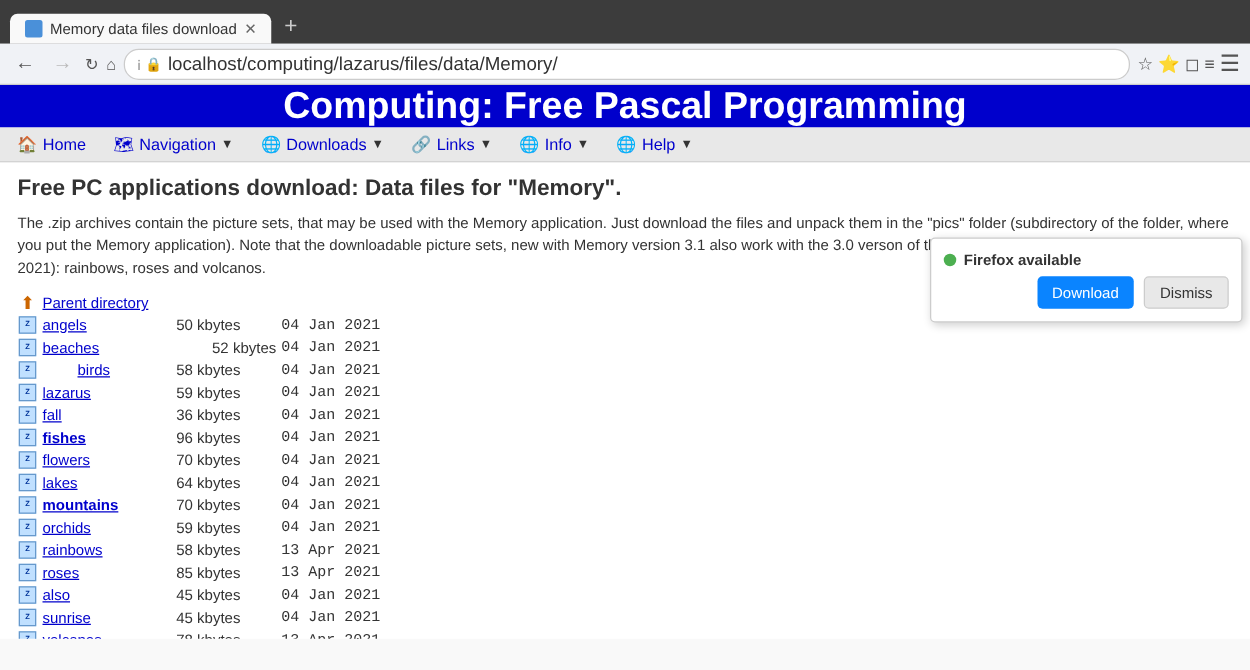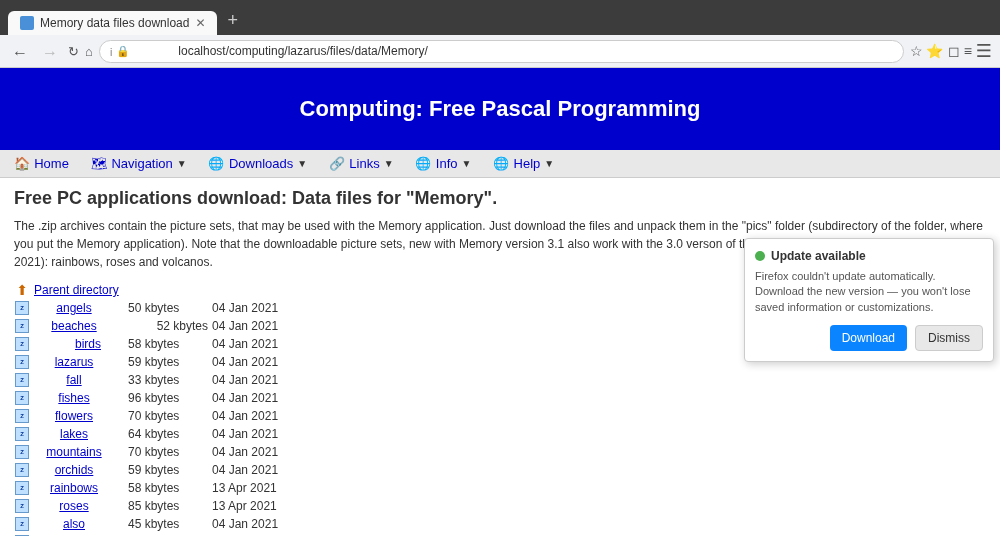--- a/index.html
+++ b/index.html
@@ -5,40 +5,40 @@
     * { margin: 0; padding: 0; box-sizing: border-box; }
     body { font-family: Arial, sans-serif; font-size: 13px; background: #f9f9f9; width: 1000px; height: 536px; overflow: hidden; }
     .tab { background: #f9f9f9; border-radius: 6px 6px 0 0; padding: 5px 12px; font-size: 12px; color: #333; display: flex; align-items: center; gap: 6px; min-width: 180px; }
     .nav-btn { background: none; border: none; color: #555; font-size: 16px; cursor: pointer; padding: 2px 4px; }
     .nav-btn:disabled { color: #bbb; cursor: default; }
     .reload-btn { background: none; border: none; color: #555; font-size: 14px; cursor: pointer; }
     .home-btn { background: none; border: none; color: #555; font-size: 14px; cursor: pointer; }
     .url-bar { flex: 1; background: white; border: 1px solid #ccc; border-radius: 12px; padding: 3px 10px; font-size: 12px; color: #333; display: flex; align-items: center; gap: 4px; }
 
     
-    .page-header { background: #0000cc; color: white; text-align: center; padding: 28px; font-size: 22px; font-weight: bold; }
+    .page-header { background: #0000cc; color: white; text-align: center; padding: 0; font-size: 30px; font-weight: bold; }
 
     
     .site-nav { background: #e8e8e8; border-bottom: 1px solid #ccc; padding: 0 4px; display: flex; align-items: center; gap: 2px; }
     .nav-item { padding: 6px 10px; font-size: 13px; color: #0000cc; cursor: pointer; display: flex; align-items: center; gap: 4px; white-space: nowrap; }
     .nav-arrow { font-size: 10px; color: #333; }
 
     
     .main-content { padding: 10px 14px; background: white; height: calc(536px - 35px - 33px - 44px - 43px); overflow: hidden; position: relative; }
     .page-title { font-size: 18px; font-weight: bold; color: #333; margin-bottom: 8px; }
     .description { font-size: 12px; color: #333; line-height: 1.5; margin-bottom: 10px; }
 
     
     .file-list { font-size: 12px; }
     .file-row { display: flex; align-items: center; gap: 4px; padding: 1px 0; }
     .file-icon { width: 16px; height: 16px; flex-shrink: 0; display: flex; align-items: center; justify-content: center; }
     .zip-icon { width: 14px; height: 14px; background: #c0c0c0; border: 1px solid #888; position: relative; display: flex; align-items: center; justify-content: center; font-size: 7px; color: #333; }
-    .file-link { color: #0000cc; text-decoration: underline; cursor: pointer; min-width: 80px; text-align: center; }
-    .file-size { color: #333; min-width: 80px; margin-left: 10px; }
-    .file-date { color: #333; }
+    .file-link { color: #0000cc; text-decoration: underline; cursor: pointer; min-width: 80px; }
+    .file-size { color: #333; min-width: 80px; margin-left: 23px; }
+    .file-date { color: #333; font-family: Liberation Mono, monospace; }
 
     
     .update-popup { position: absolute; top: 60px; right: 6px; width: 250px; background: white; border: 1px solid #ccc; border-radius: 4px; box-shadow: 2px 2px 8px rgba(0,0,0,0.2); padding: 10px; z-index: 100; font-size: 12px; }
     .update-header { display: flex; align-items: center; gap: 6px; font-weight: bold; color: #333; margin-bottom: 6px; }
     .update-dot { width: 10px; height: 10px; background: #4CAF50; border-radius: 50%; flex-shrink: 0; }
     .update-body { color: #555; font-size: 11px; line-height: 1.4; margin-bottom: 10px; }
     .update-actions { display: flex; gap: 8px; justify-content: flex-end; }
     .btn-download { background: #0a84ff; color: white; border: none; border-radius: 4px; padding: 5px 12px; font-size: 12px; cursor: pointer; }
     .btn-dismiss { background: #e8e8e8; color: #333; border: 1px solid #ccc; border-radius: 4px; padding: 5px 12px; font-size: 12px; cursor: pointer; }
 
@@ -62,21 +62,21 @@
   </div>
 
   <div class="address-row">
     <button class="nav-btn">←</button>
     <button class="nav-btn" style="color:#bbb;">→</button>
     <button class="reload-btn" style="background:none;border:none;font-size:13px;cursor:pointer;color:#555;">↻</button>
     <button class="home-btn" style="background:none;border:none;font-size:13px;cursor:pointer;color:#555;">⌂</button>
     <div class="url-bar">
       <span style="color:#888;font-size:11px;">ℹ</span>
       <span style="color:#888;font-size:11px;">🔒</span>
-      <span style="font-size:12px;color:#333;margin-left:44px;">localhost/computing/lazarus/files/data/Memory/</span>
+      <span style="font-size:15px;color:#333;">localhost/computing/lazarus/files/data/Memory/</span>
     </div>
     <div style="display:flex;gap:4px;align-items:center;color:#555;">
       <span style="font-size:14px;cursor:pointer;">☆</span>
       <span style="font-size:14px;cursor:pointer;">⭐</span>
       <span style="font-size:14px;cursor:pointer;">◻</span>
       <span style="font-size:14px;cursor:pointer;">≡</span>
       <span style="font-size:18px;cursor:pointer;">☰</span>
     </div>
   </div>
 
@@ -160,28 +160,28 @@
       </div>
       <span class="file-link" style="min-width:80px;">lazarus</span>
       <span class="file-size" style="min-width:80px;color:#333;">59 kbytes</span>
       <span class="file-date" style="color:#333;">04 Jan 2021</span>
     </div>
           <div class="file-row">
       <div class="file-icon">
         <div class="zip-icon" style="background:#c0e0ff;border:1px solid #6699cc;width:14px;height:14px;display:flex;align-items:center;justify-content:center;font-size:6px;color:#003399;font-weight:bold;">Z</div>
       </div>
       <span class="file-link" style="min-width:80px;">fall</span>
-      <span class="file-size" style="min-width:80px;color:#333;">33 kbytes</span>
-      <span class="file-date" style="color:#333;">04 Jan 2021</span>
-    </div>
-          <div class="file-row">
-      <div class="file-icon">
-        <div class="zip-icon" style="background:#c0e0ff;border:1px solid #6699cc;width:14px;height:14px;display:flex;align-items:center;justify-content:center;font-size:6px;color:#003399;font-weight:bold;">Z</div>
-      </div>
-      <span class="file-link" style="min-width:80px;">fishes</span>
+      <span class="file-size" style="min-width:80px;color:#333;">36 kbytes</span>
+      <span class="file-date" style="color:#333;">04 Jan 2021</span>
+    </div>
+          <div class="file-row">
+      <div class="file-icon">
+        <div class="zip-icon" style="background:#c0e0ff;border:1px solid #6699cc;width:14px;height:14px;display:flex;align-items:center;justify-content:center;font-size:6px;color:#003399;font-weight:bold;">Z</div>
+      </div>
+      <span class="file-link" style="min-width:80px;font-weight:bold;">fishes</span>
       <span class="file-size" style="min-width:80px;color:#333;">96 kbytes</span>
       <span class="file-date" style="color:#333;">04 Jan 2021</span>
     </div>
           <div class="file-row">
       <div class="file-icon">
         <div class="zip-icon" style="background:#c0e0ff;border:1px solid #6699cc;width:14px;height:14px;display:flex;align-items:center;justify-content:center;font-size:6px;color:#003399;font-weight:bold;">Z</div>
       </div>
       <span class="file-link" style="min-width:80px;">flowers</span>
       <span class="file-size" style="min-width:80px;color:#333;">70 kbytes</span>
       <span class="file-date" style="color:#333;">04 Jan 2021</span>
@@ -191,21 +191,21 @@
         <div class="zip-icon" style="background:#c0e0ff;border:1px solid #6699cc;width:14px;height:14px;display:flex;align-items:center;justify-content:center;font-size:6px;color:#003399;font-weight:bold;">Z</div>
       </div>
       <span class="file-link" style="min-width:80px;">lakes</span>
       <span class="file-size" style="min-width:80px;color:#333;">64 kbytes</span>
       <span class="file-date" style="color:#333;">04 Jan 2021</span>
     </div>
           <div class="file-row">
       <div class="file-icon">
         <div class="zip-icon" style="background:#c0e0ff;border:1px solid #6699cc;width:14px;height:14px;display:flex;align-items:center;justify-content:center;font-size:6px;color:#003399;font-weight:bold;">Z</div>
       </div>
-      <span class="file-link" style="min-width:80px;">mountains</span>
+      <span class="file-link" style="min-width:80px;font-weight:bold;">mountains</span>
       <span class="file-size" style="min-width:80px;color:#333;">70 kbytes</span>
       <span class="file-date" style="color:#333;">04 Jan 2021</span>
     </div>
           <div class="file-row">
       <div class="file-icon">
         <div class="zip-icon" style="background:#c0e0ff;border:1px solid #6699cc;width:14px;height:14px;display:flex;align-items:center;justify-content:center;font-size:6px;color:#003399;font-weight:bold;">Z</div>
       </div>
       <span class="file-link" style="min-width:80px;">orchids</span>
       <span class="file-size" style="min-width:80px;color:#333;">59 kbytes</span>
       <span class="file-date" style="color:#333;">04 Jan 2021</span>
@@ -249,23 +249,22 @@
       <span class="file-link" style="min-width:80px;">volcanos</span>
       <span class="file-size" style="min-width:80px;color:#333;">78 kbytes</span>
       <span class="file-date" style="color:#333;">13 Apr 2021</span>
     </div>
         </div>
     </div>
 
     <div class="update-popup">
       <div class="update-header">
         <span class="update-dot"></span>
-        <span>Update available</span>
-      </div>
-      <div class="update-body">Firefox couldn't update automatically. Download the new version — you won't lose saved information or customizations.</div>
+        <span>Firefox available</span>
+      </div>
       <div class="update-actions">
         <button class="btn-download">Download</button>
         <button class="btn-dismiss">Dismiss</button>
       </div>
     </div>
   </div>
 
 </div>
 
 </body></html>

